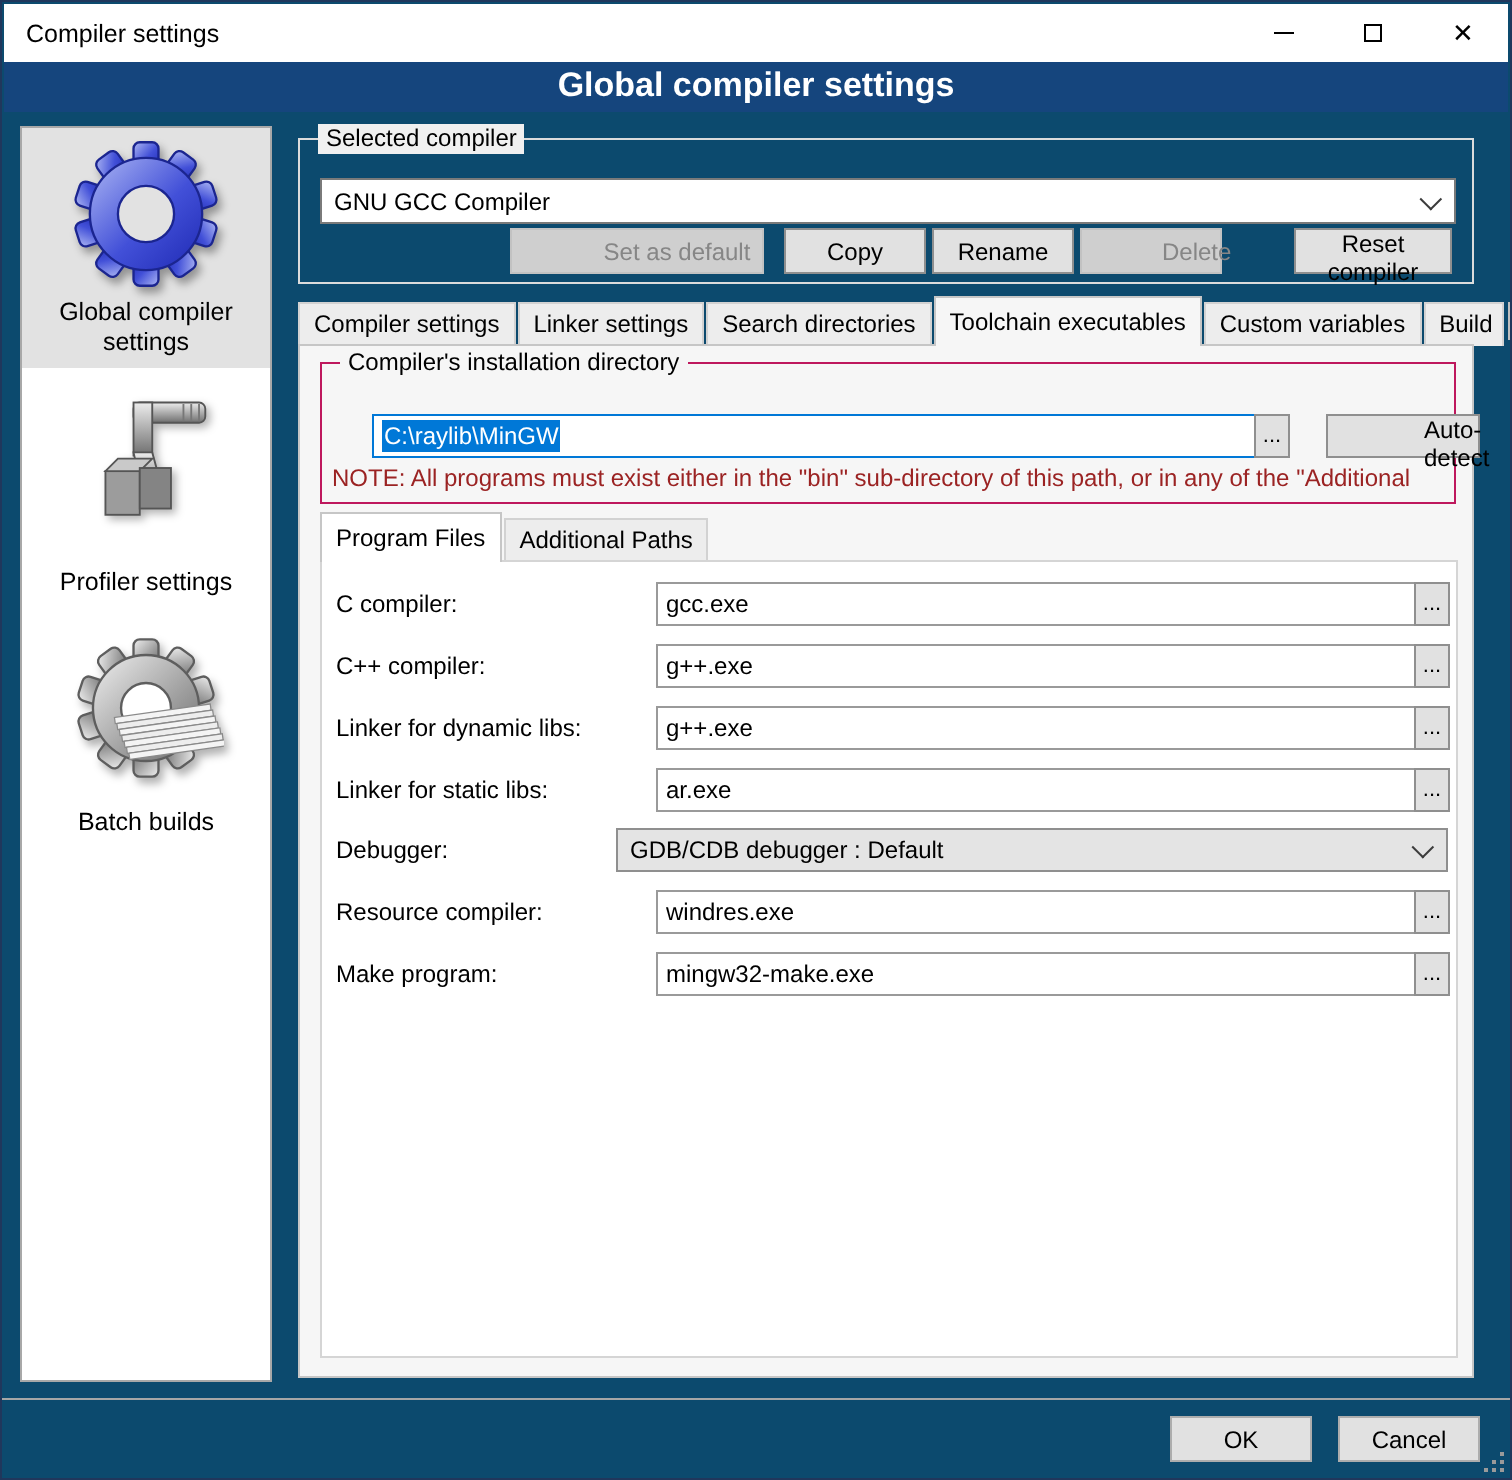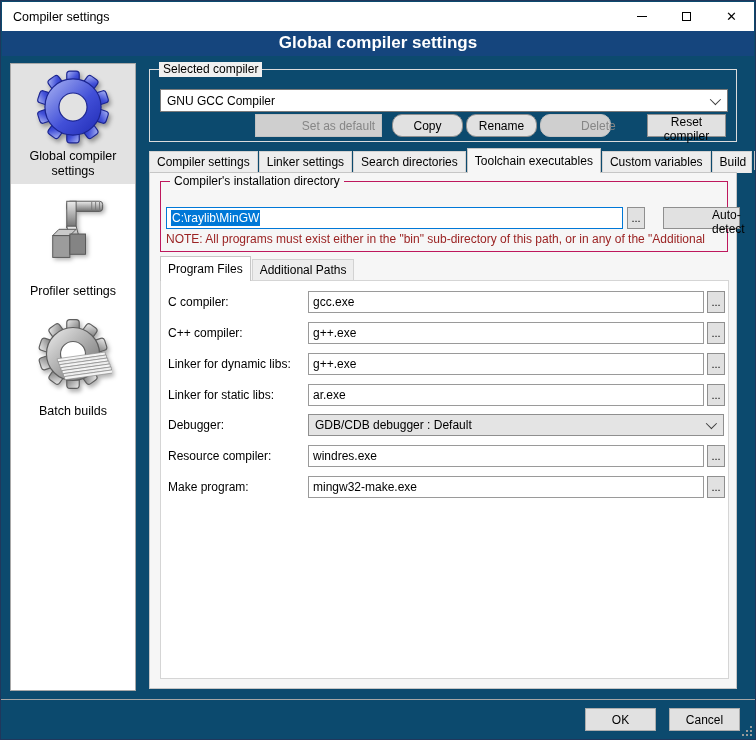--- a/index.html
+++ b/index.html
@@ -44,21 +44,21 @@
   .chevron { width:8px; height:8px; border-right:1.4px solid #3C3C3C; border-bottom:1.4px solid #3C3C3C;
              transform:rotate(45deg) translateY(-2px); flex:0 0 auto; }
   .main-combo { left:10px; top:19px; width:568px; height:23px;text-align:right; }
 
   .btnrow { position:absolute; left:0; right:10px; top:44px; height:23px;
             display:flex; justify-content:flex-end; align-items:center; }
   .btn { background:#E1E1E1; border:1px solid #8F8F8F; font-size:12px; height:23px;
          font-family:"Liberation Sans",sans-serif; text-align:center; }
   .btn.disabled { background:#CFCFCF; border-color:#C2C2C2; color:#868686;padding-left:40px; }
   .b-setdefault { width:127px; margin-right:10px; }
-  .b-copy,.b-rename,.b-delete { width:71px; margin-right:3px;border-radius:10px; }
+  .b-copy,.b-rename,.b-delete { width:71px; margin-right:3px; }
   .b-delete { margin-right:36px; }
   .b-reset { width:79px; margin-right:0; }
 
   
   .tabbar { position:absolute; left:148px; top:147px; height:25px; display:flex;
             align-items:flex-end; }
   .tab { height:22px; background:#EDEDED; border:1px solid #D2D2D2; border-bottom:none;
          padding:0 7px; font-size:12px; line-height:21px; margin-right:1px;
          white-space:nowrap; overflow:hidden; }
   .tab.active { height:25px; background:#F6F6F6; border-color:#C6C6C6; line-height:24px;
@@ -69,21 +69,21 @@
                 margin-bottom:3px; }
 
   
   .tabpanel { position:absolute; left:148px; top:171px; width:588px; height:517px;
               background:#F6F6F6; border:1px solid #C6C6C6; z-index:2; }
 
   .install-group { left:10px; top:8px; width:568px; height:71px; position:absolute;
                    border:1px solid #be185d; }
   .install-group .gb-legend { background:#F6F6F6; }
   .text-input { background:#FFF; border:1px solid #9A9A9A; display:flex; align-items:center;
-                padding-left:4px; font-size:12px; position:absolute; overflow:hidden; }
+                padding-left:4px; font-size:12px; position:absolute; overflow:hidden;margin-left:20px; }
   .text-input.focused { border-color:#0078D7; }
   .selected-text { background:#0078D7; color:#FFF; padding:1px 1px; white-space:nowrap; }
   .path-input { left:5px; top:25px; width:457px; height:22px; }
   .browse-btn { position:absolute; width:18px; height:22px; font-size:11px; line-height:10px; }
   .pb-browse { left:466px; top:25px; }
   .autodetect { position:absolute; left:502px; top:25px; width:77px; height:22px;padding-left:48px; }
   .note { position:absolute; left:5px; top:50px; width:560px; color:#9B2323;
           font-size:12px; white-space:nowrap; overflow:hidden; }
 
   

